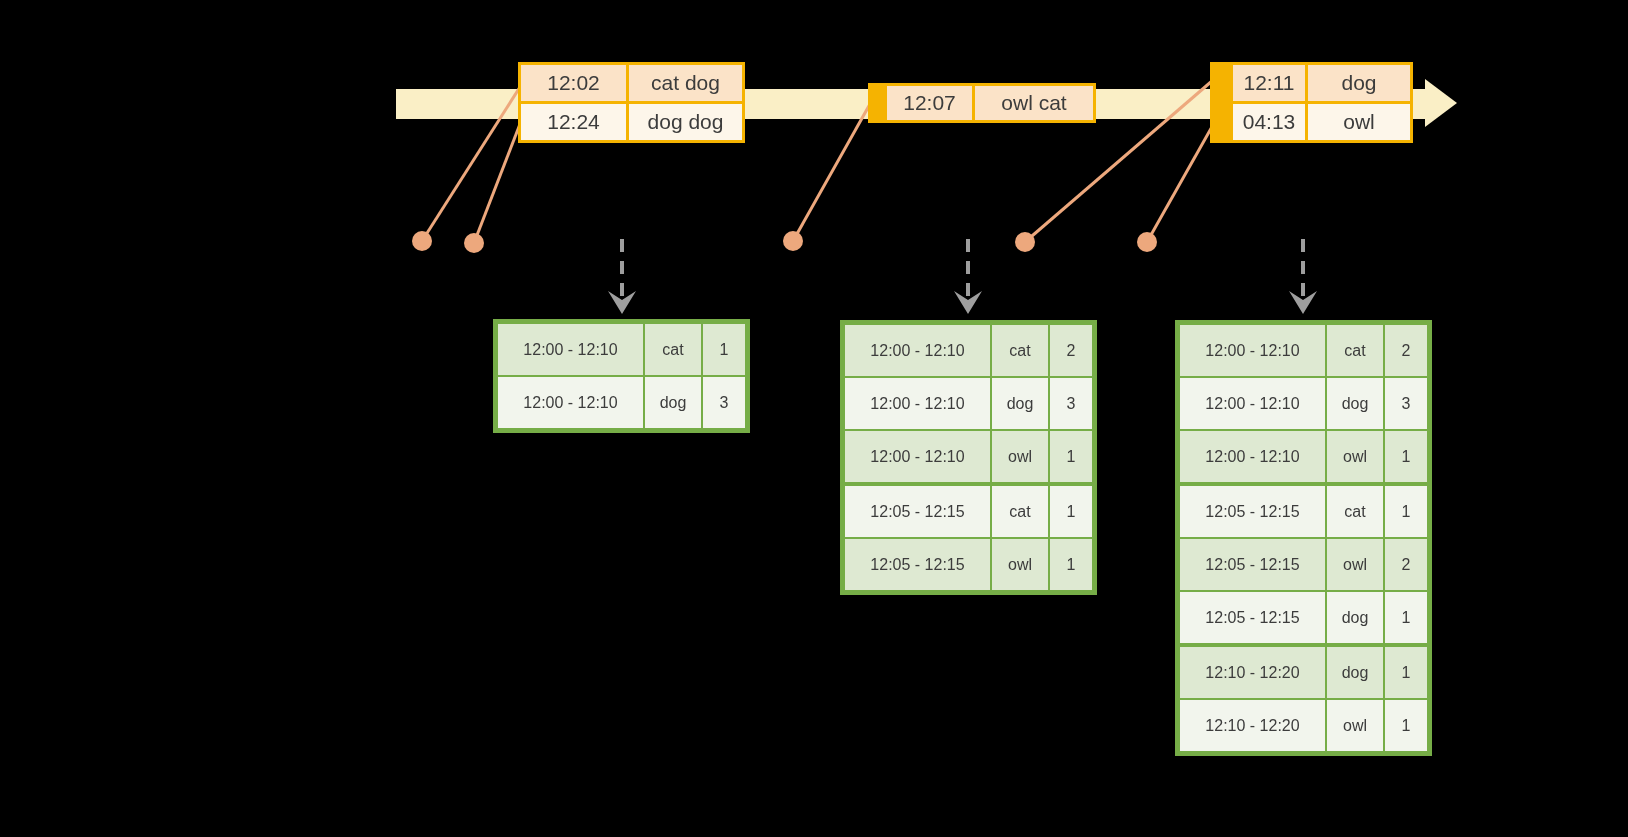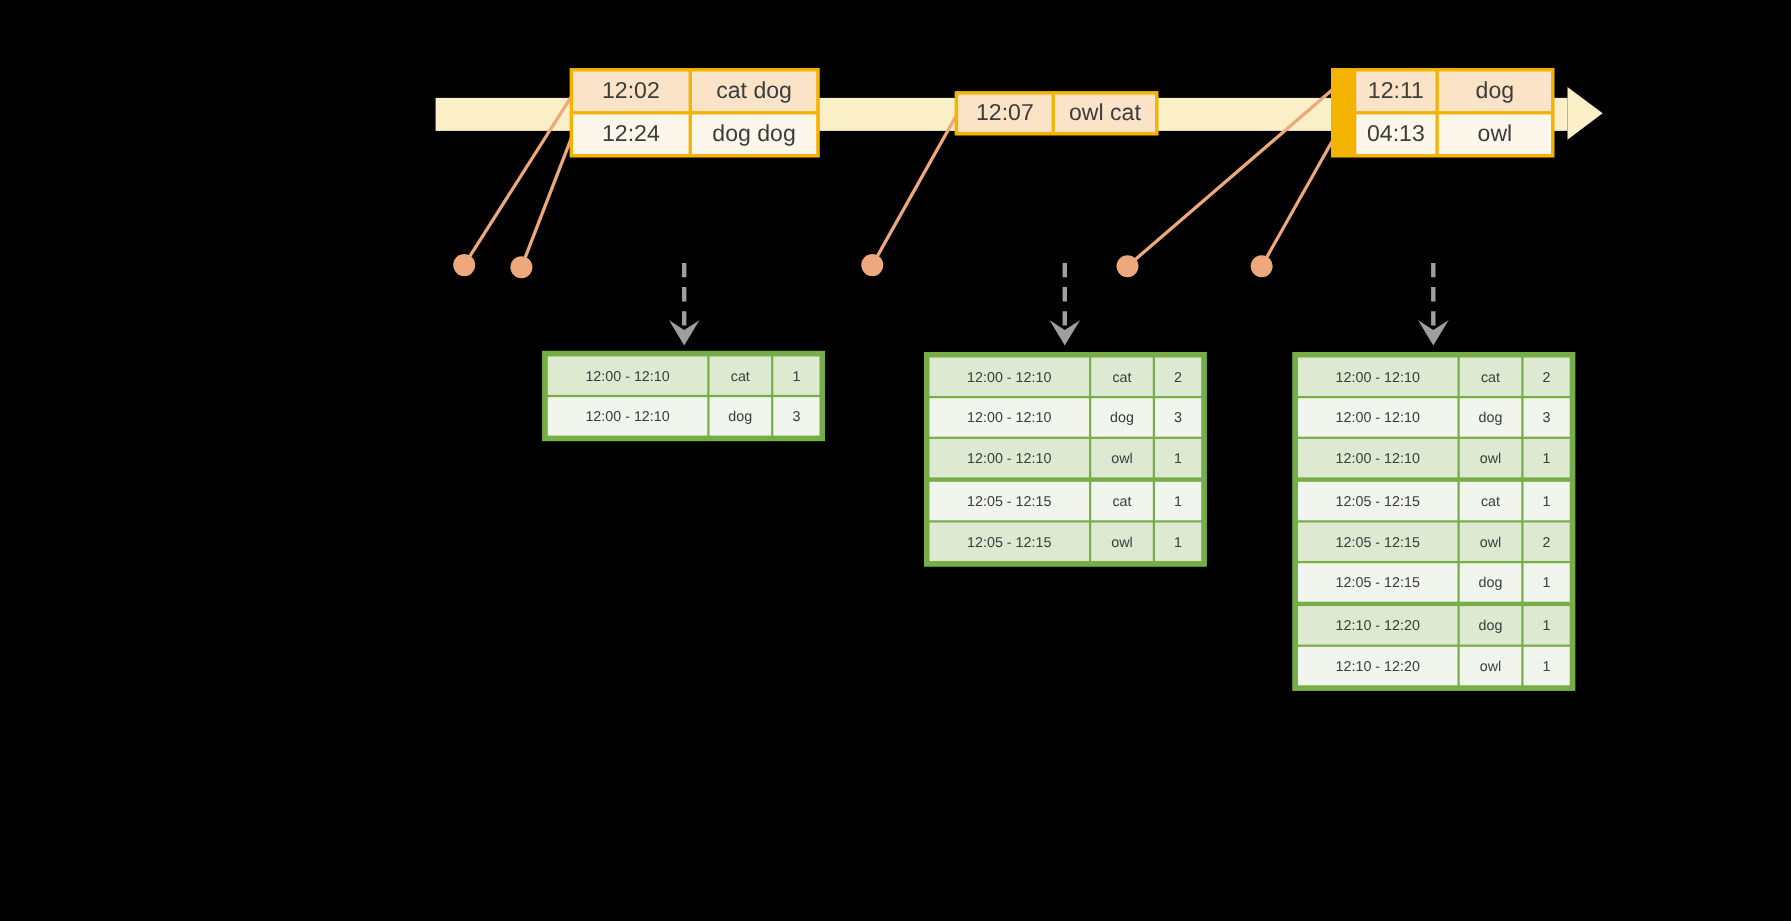--- a/index.html
+++ b/index.html
@@ -22,28 +22,28 @@
   .trig{stroke:var(--trigger-arrow,#9E9E9E);stroke-width:4;}
   .trighead{fill:var(--trigger-arrow,#9E9E9E);}
   
   .otable{position:absolute;display:flex;flex-direction:column;gap:3px;z-index:3;
     background:var(--event-border,#F5B301);border:3px solid var(--event-border,#F5B301);}
   .orow{display:flex;gap:3px;}
   .ocell{display:flex;align-items:center;justify-content:center;font-size:21px;}
   .peach{background:var(--event-row-peach,#FBE3C8);}
   .cream{background:var(--event-row-cream,#FDF6EA);}
   .t1{left:518px;top:62px;} .t1 .ocell{height:36px;} .t1 .time{width:105px;} .t1 .words{width:113px;text-align:center;}
-  .t2{left:868px;top:83px;} .t2 .ocell{height:34px;} .t2 .time{width:85px;} .t2 .words{width:91px;}
+  .t2{left:868px;top:83px;padding-left:16px;} .t2 .ocell{height:34px;} .t2 .time{width:85px;} .t2 .words{width:118px;}
   .t3{left:1210px;top:62px;} .t3 .ocell{height:36px;} .t3 .time{width:72px;margin-left:20px;} .t3 .words{width:102px;}
   
   .gtable{position:absolute;display:flex;flex-direction:column;gap:2px;z-index:3;
     background:var(--result-border,#76AD47);border:5px solid var(--result-border,#76AD47);}
   .grow{display:flex;gap:2px;}
   .grow.gsep{margin-top:2px;}
-  .gcell{display:flex;align-items:center;justify-content:center;height:35px;font-size:13px;}
+  .gcell{display:flex;align-items:center;justify-content:center;height:51px;font-size:16px;}
   .win{width:145px;} .word{width:56px;} .cnt{width:42px;}
   .tint{background:var(--result-row-tint,#DEE9D2);}
   .lite{background:var(--result-row-lite,#F2F5ED);}
   .ga{left:493px;top:319px;}
   .gb{left:840px;top:320px;}
   .gc{left:1175px;top:320px;}
 </style>
 </head>
 <body>
 

